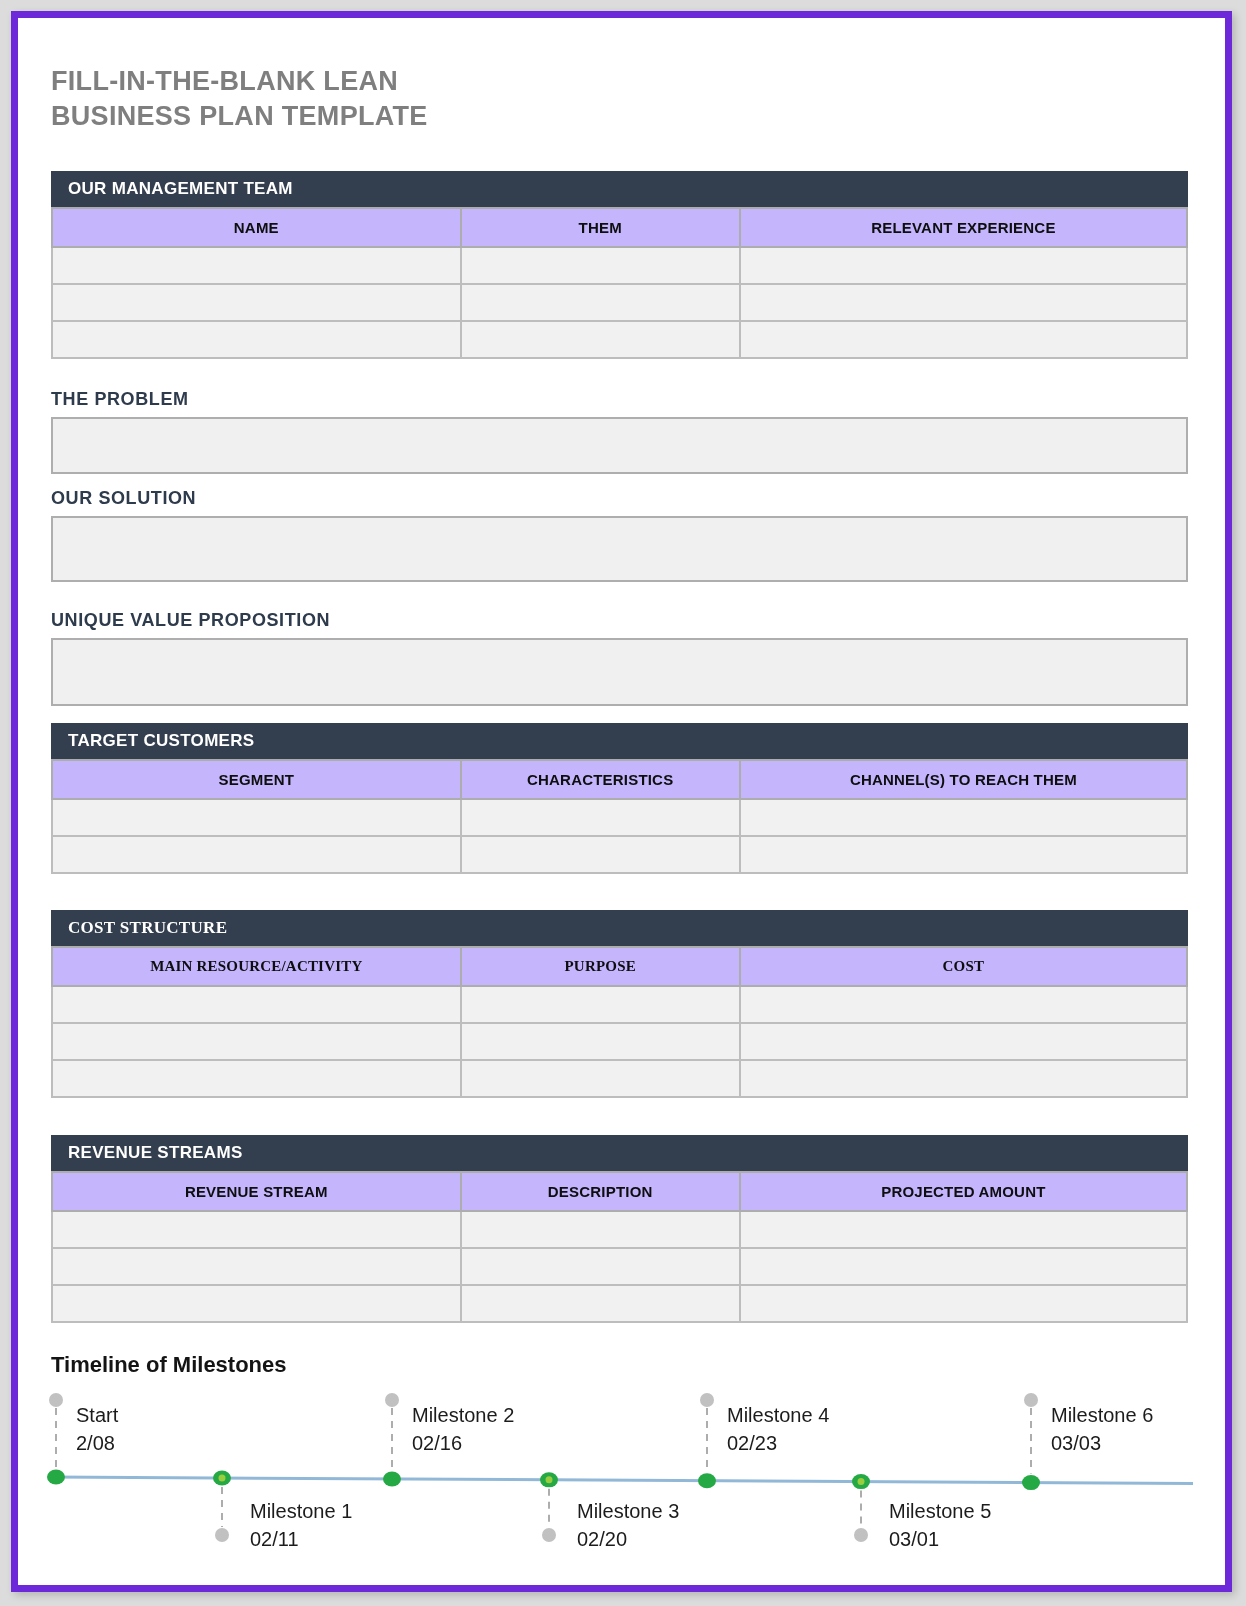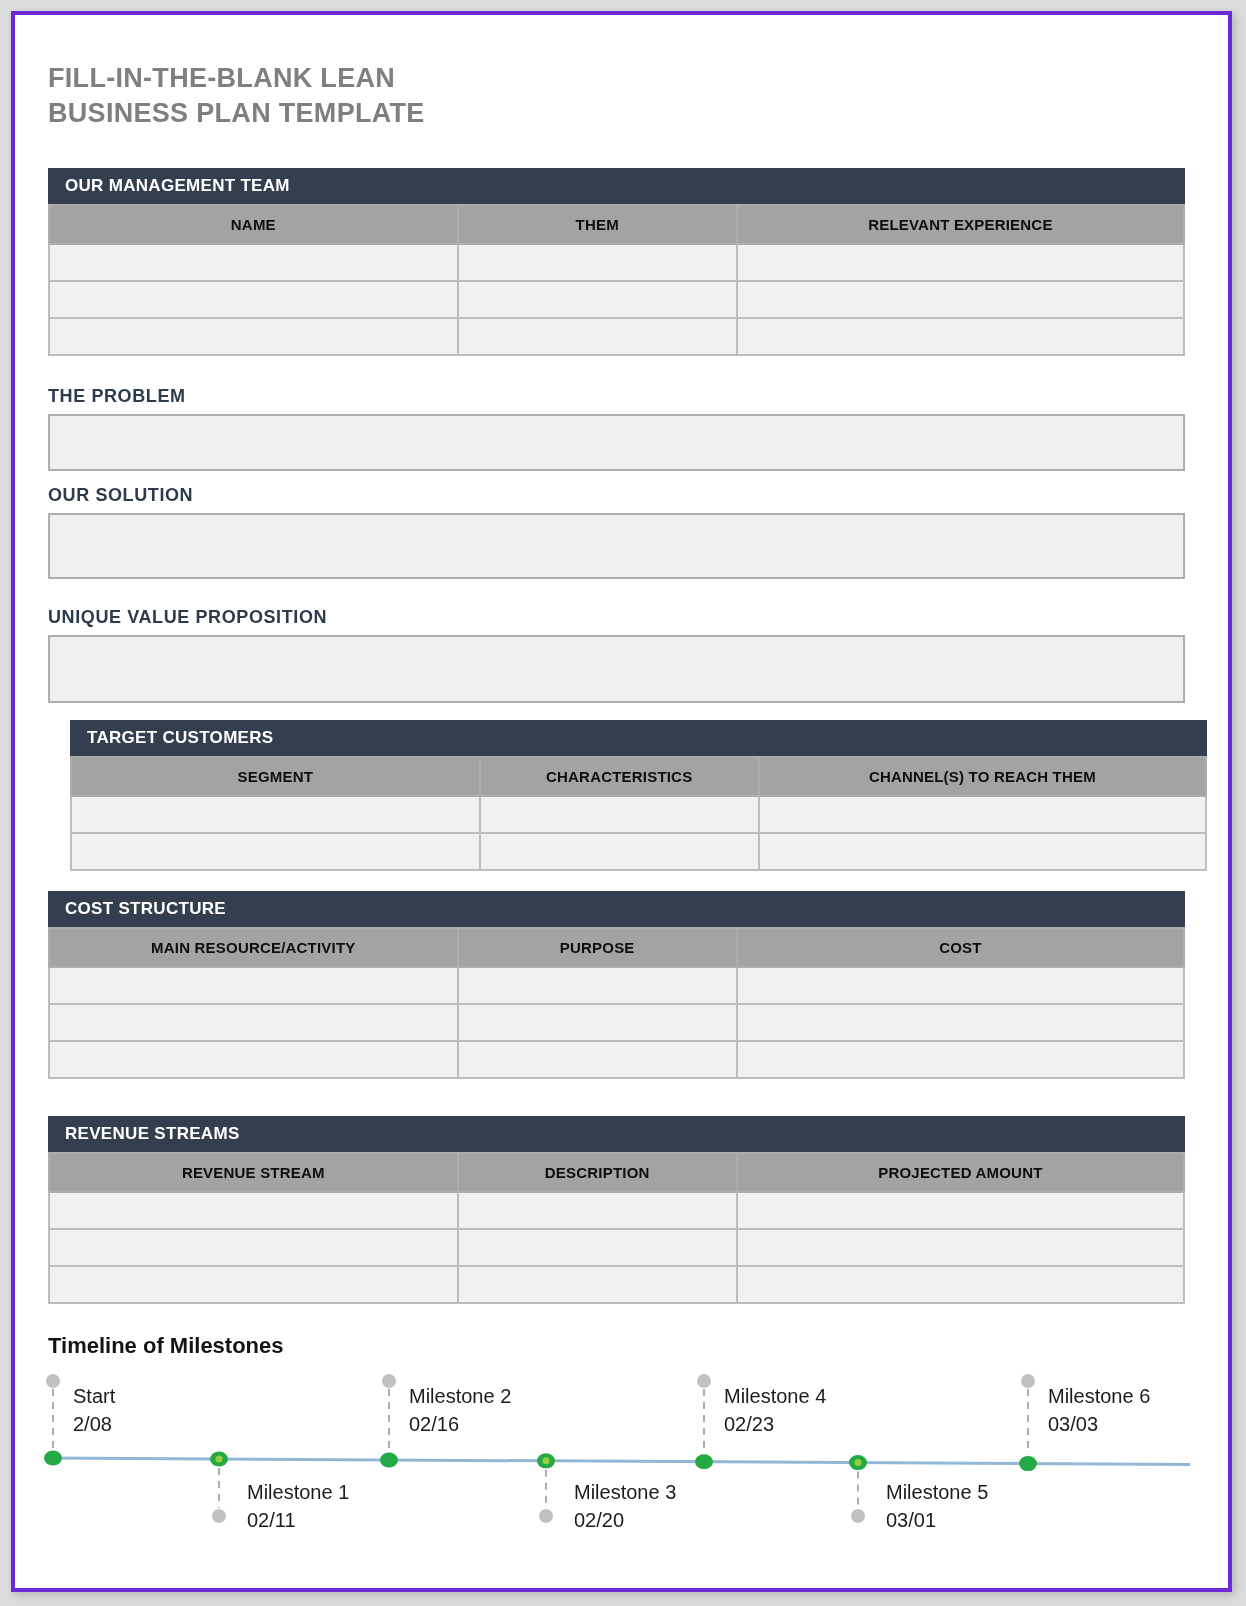--- a/index.html
+++ b/index.html
@@ -6,48 +6,48 @@
   body{
     width:1246px;height:1606px;
     background:#dcdcdc;
     font-family:"Liberation Sans","DejaVu Sans",sans-serif;
     position:relative;
   }
   .page{
     position:absolute;left:11px;top:11px;
     width:1221px;height:1581px;
     background:#ffffff;
-    border:4px solid #6d28d9;
+    border:7px solid #6d28d9;
     box-shadow:3px 3px 8px rgba(0,0,0,0.18);
     box-sizing:border-box;
     padding:0 50px 0 33px;
     overflow:hidden;
   }
   .doc-title{
     margin:46px 0 0 0;
     font-size:27px;line-height:35px;
     font-weight:bold;color:#7f7f7f;
     letter-spacing:0.3px;
   }
   
   .tblock{width:1137px;}
   .tb-1{margin-top:37px;border-radius:17px;}
-  .tb-2{margin-top:17px;margin-left:22px;}
-  .tb-3{margin-top:20px;}
+  .tb-2{margin-top:17px;}
+  .tb-3{margin-top:36px;font-family:Liberation Serif, serif;}
   .tb-4{margin-top:37px;}
   .t-bar{
     background:#333e4e;color:#ffffff;
     font-weight:bold;font-size:17px;letter-spacing:0.3px;
     height:36px;line-height:36px;
     padding-left:17px;box-sizing:border-box;
   }
   table{width:100%;border-collapse:collapse;table-layout:fixed;}
   col.c1{width:36%;} col.c2{width:24.6%;} col.c3{width:39.4%;}
   th{
-    background:#a3a3a3;color:#0e0e0e;
+    background:#c4b5fd;color:#0e0e0e;
     font-size:15px;font-weight:bold;letter-spacing:0.2px;
     height:35px;border:2px solid #adadad;text-align:center;
   }
   td{
     background:#f1f1f1;height:33px;
     border:2px solid #bdbdbd;
   }
   
   .sec h2{
     margin:0;font-size:18px;font-weight:bold;

